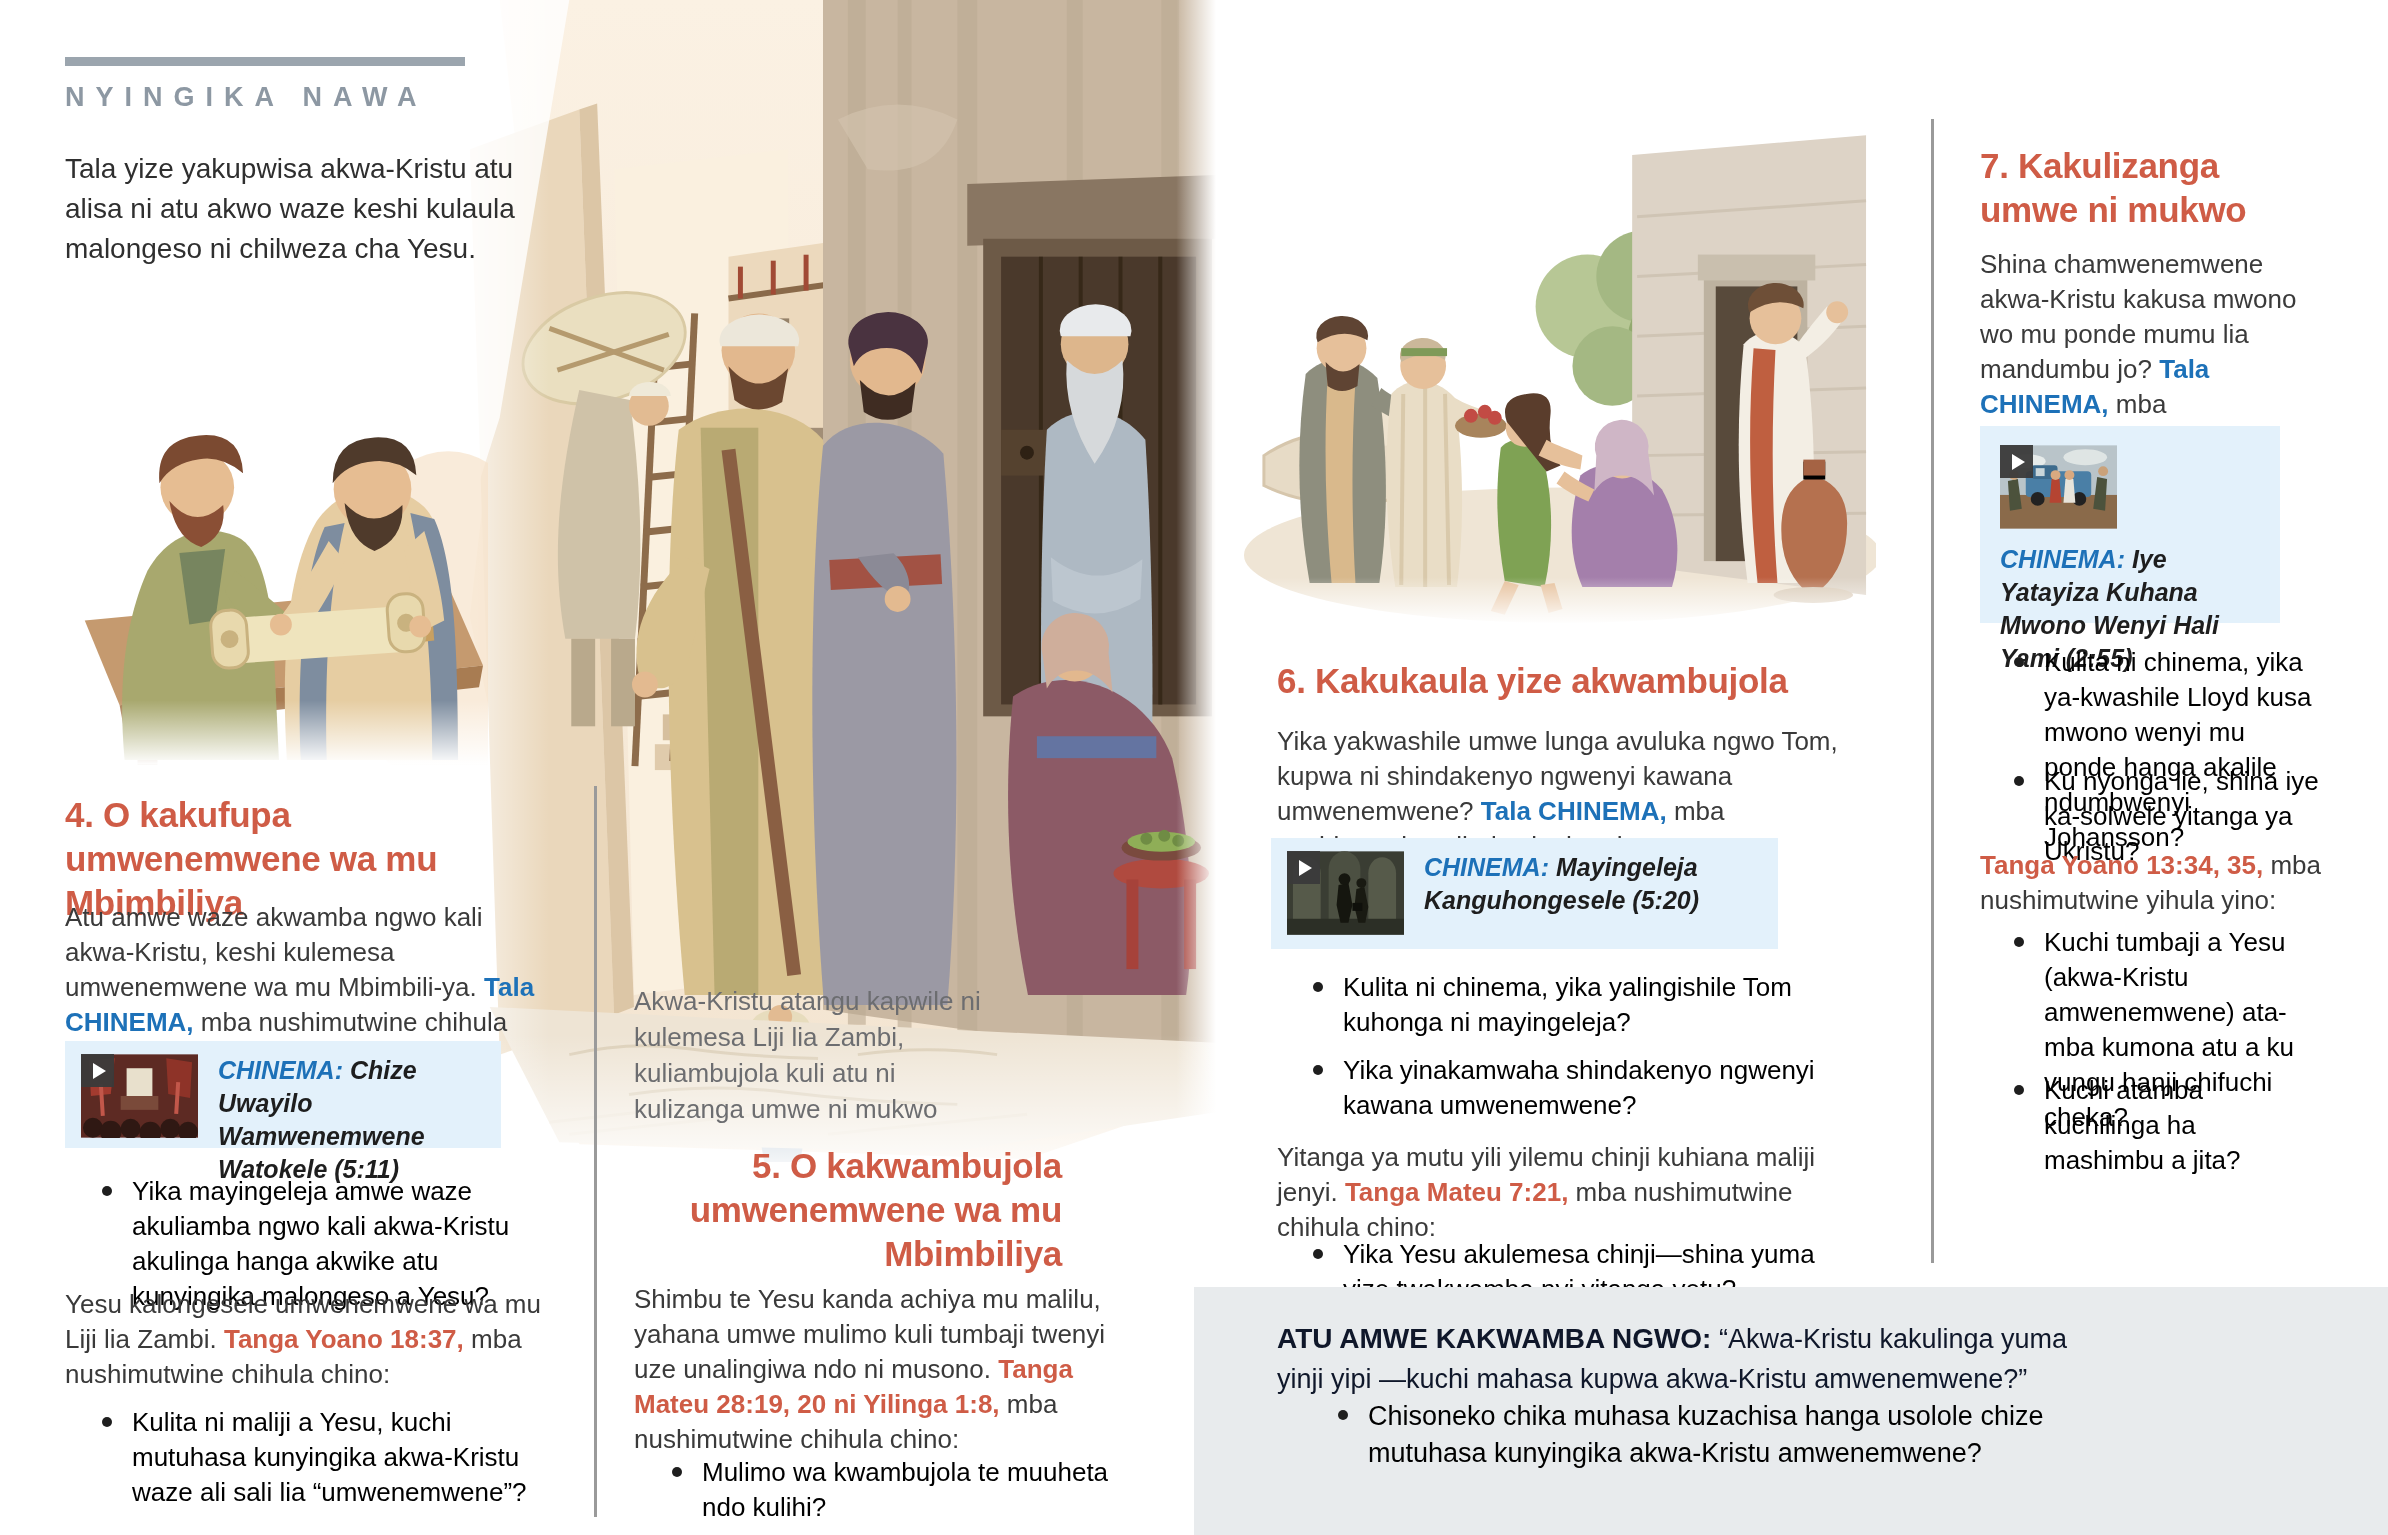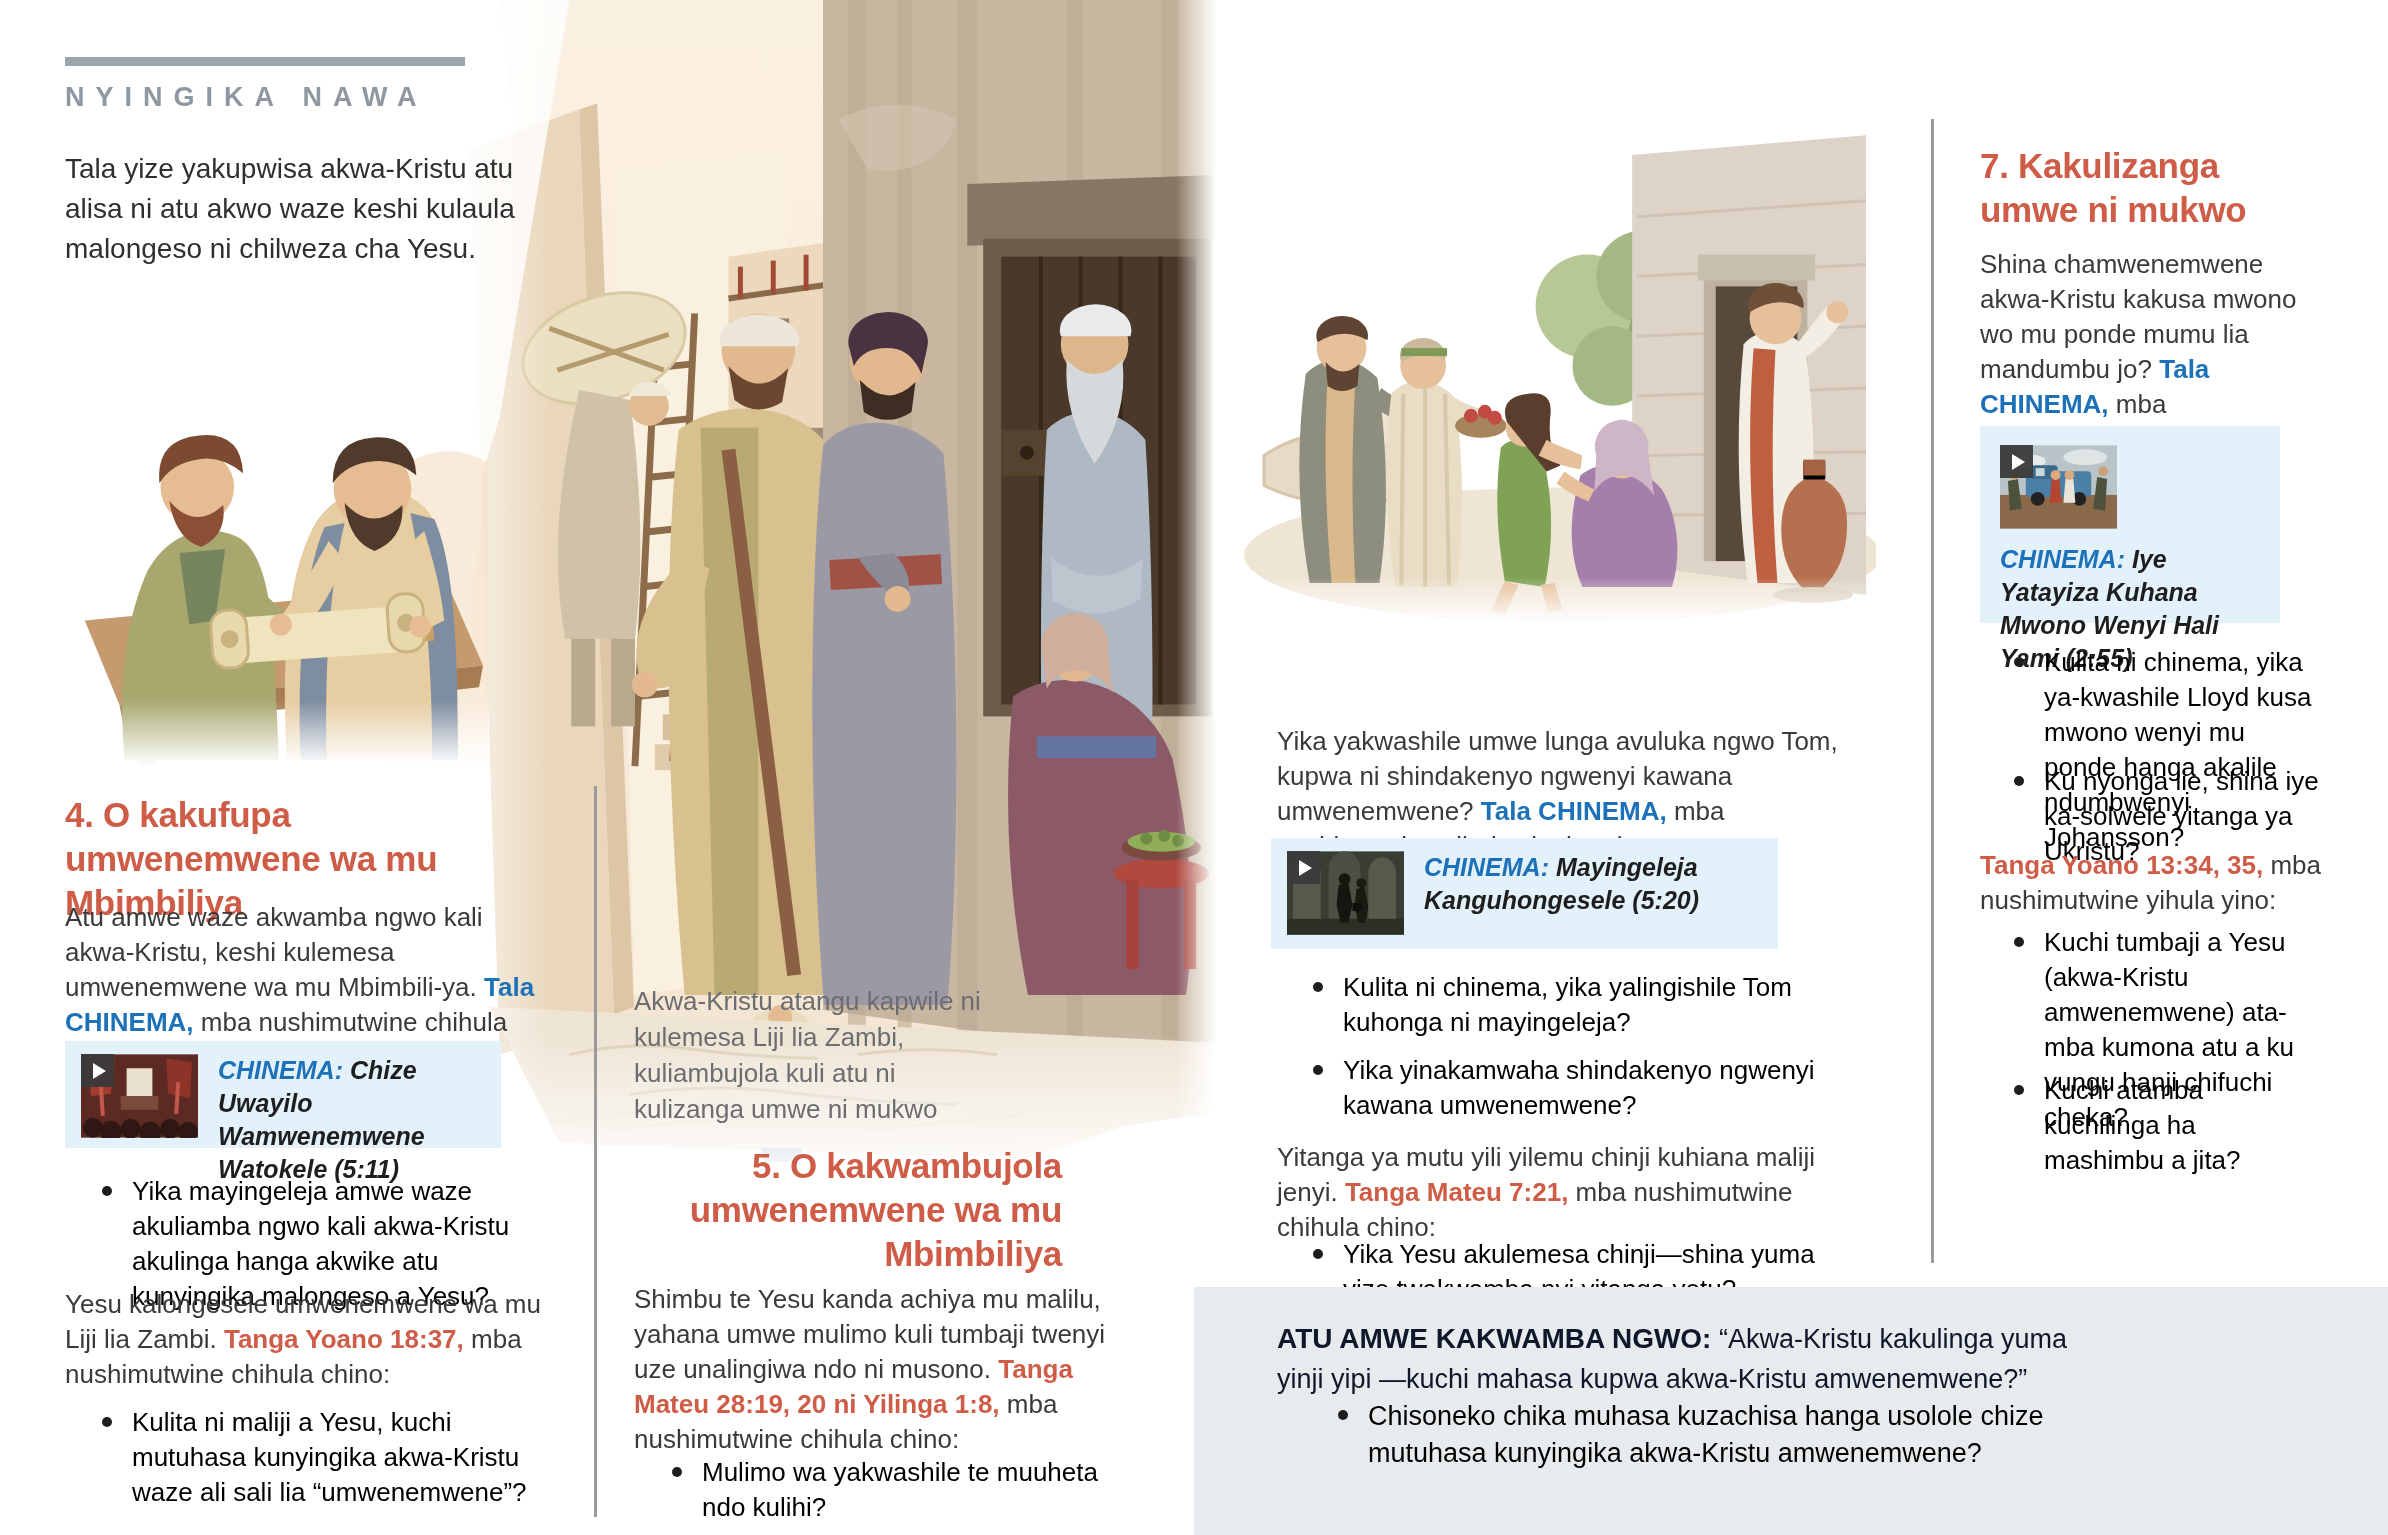--- a/index.html
+++ b/index.html
@@ -295,21 +295,21 @@
   </div>
 
   <div class="abs vrule" style="left:594px;top:786px;height:731px;z-index:2;"></div>
 
   <div class="abs caption" style="left:634px;top:983px;width:368px;z-index:2;">Akwa-Kristu atangu kapwile ni kulemesa Liji lia Zambi, kuliambujola kuli atu ni kulizanga umwe ni mukwo</div>
 
   <div class="abs sec-title" style="left:634px;top:1144px;width:428px;z-index:2;text-align:right;">5. O kakwambujola umwenemwene wa mu Mbimbiliya</div>
   <div class="abs body-t" style="left:634px;top:1282px;width:502px;z-index:2;"><span>Shimbu te Yesu kanda achiya mu malilu, yahana umwe mulimo kuli tumbaji twenyi uze unalingiwa ndo ni musono. </span><span class="ref">Tanga Mateu 28:19, 20 ni Yilinga 1:8,</span><span> mba nushimutwine chihula chino:</span></div>
   <div class="abs bullet" style="left:672px;top:1455px;width:468px;z-index:2;">
     <span class="dot"></span>
-      <span class="bt">Mulimo wa yakwashile te muuheta ndo kulihi?</span>
+      <span class="bt">Mulimo wa kwambujola te muuheta ndo kulihi?</span>
   </div>
 
   <div class="abs" style="left:1244px;top:127px;width:632px;height:498px;z-index:1;">
     <svg width="632" height="498" viewBox="0 0 635 500">
       <defs>
         <linearGradient id="fadeB3" x1="0" y1="1" x2="0" y2="0">
           <stop offset="0" stop-color="#ffffff"></stop>
             <stop offset="1" stop-color="#ffffff" stop-opacity="0"></stop>
         </linearGradient>
       </defs>
@@ -380,20 +380,21 @@
       <path d="M352,364 C340,358 330,352 322,346 L314,358 C324,366 336,372 346,376 Z" fill="#e6c09a"></path>
 
       <path d="M572,350 q34,10 34,48 q0,44 -26,66 q-8,8 -18,0 q-24,-24 -22,-66 q2,-38 32,-48 Z" fill="#b5714f"></path>
       <rect x="562" y="336" width="22" height="18" fill="#a563442"></rect>
       <rect x="562" y="334" width="22" height="16" fill="#a56344"></rect>
       <ellipse cx="572" cy="470" rx="40" ry="8" fill="#d9cab6"></ellipse>
       <rect x="0" y="452" width="635" height="48" fill="url(#fadeB3)"></rect>
     </svg>
   </div>
 
+  <div class="abs sec-title" style="left:1277px;top:659px;width:577px;z-index:2;">6. Kakukaula yize akwambujola</div>
   <div class="abs body-t" style="left:1277px;top:724px;width:572px;z-index:2;"><span>Yika yakwashile umwe lunga avuluka ngwo Tom, kupwa ni shindakenyo ngwenyi kawana umwenemwene? </span><span class="link">Tala CHINEMA,</span><span> mba nushimutwine yihula yinahateho.</span></div>
 
   <div class="abs videobox" style="left:1271px;top:838px;width:507px;height:111px;z-index:2;">
     <div class="thumb">
       <svg width="117" height="84" viewBox="0 0 118 84">
         <rect width="118" height="84" fill="#3a3d33"></rect>
         <path d="M6,70 L6,22 a14,16 0 0 1 28,0 L34,70 Z" fill="#565a4a"></path>
         <path d="M42,70 L42,18 a16,18 0 0 1 32,0 L74,70 Z" fill="#4c5042"></path>
         <path d="M82,70 L82,22 a14,16 0 0 1 28,0 L110,70 Z" fill="#565a4a"></path>
         <rect x="0" y="68" width="118" height="16" fill="#2c2f26"></rect>

